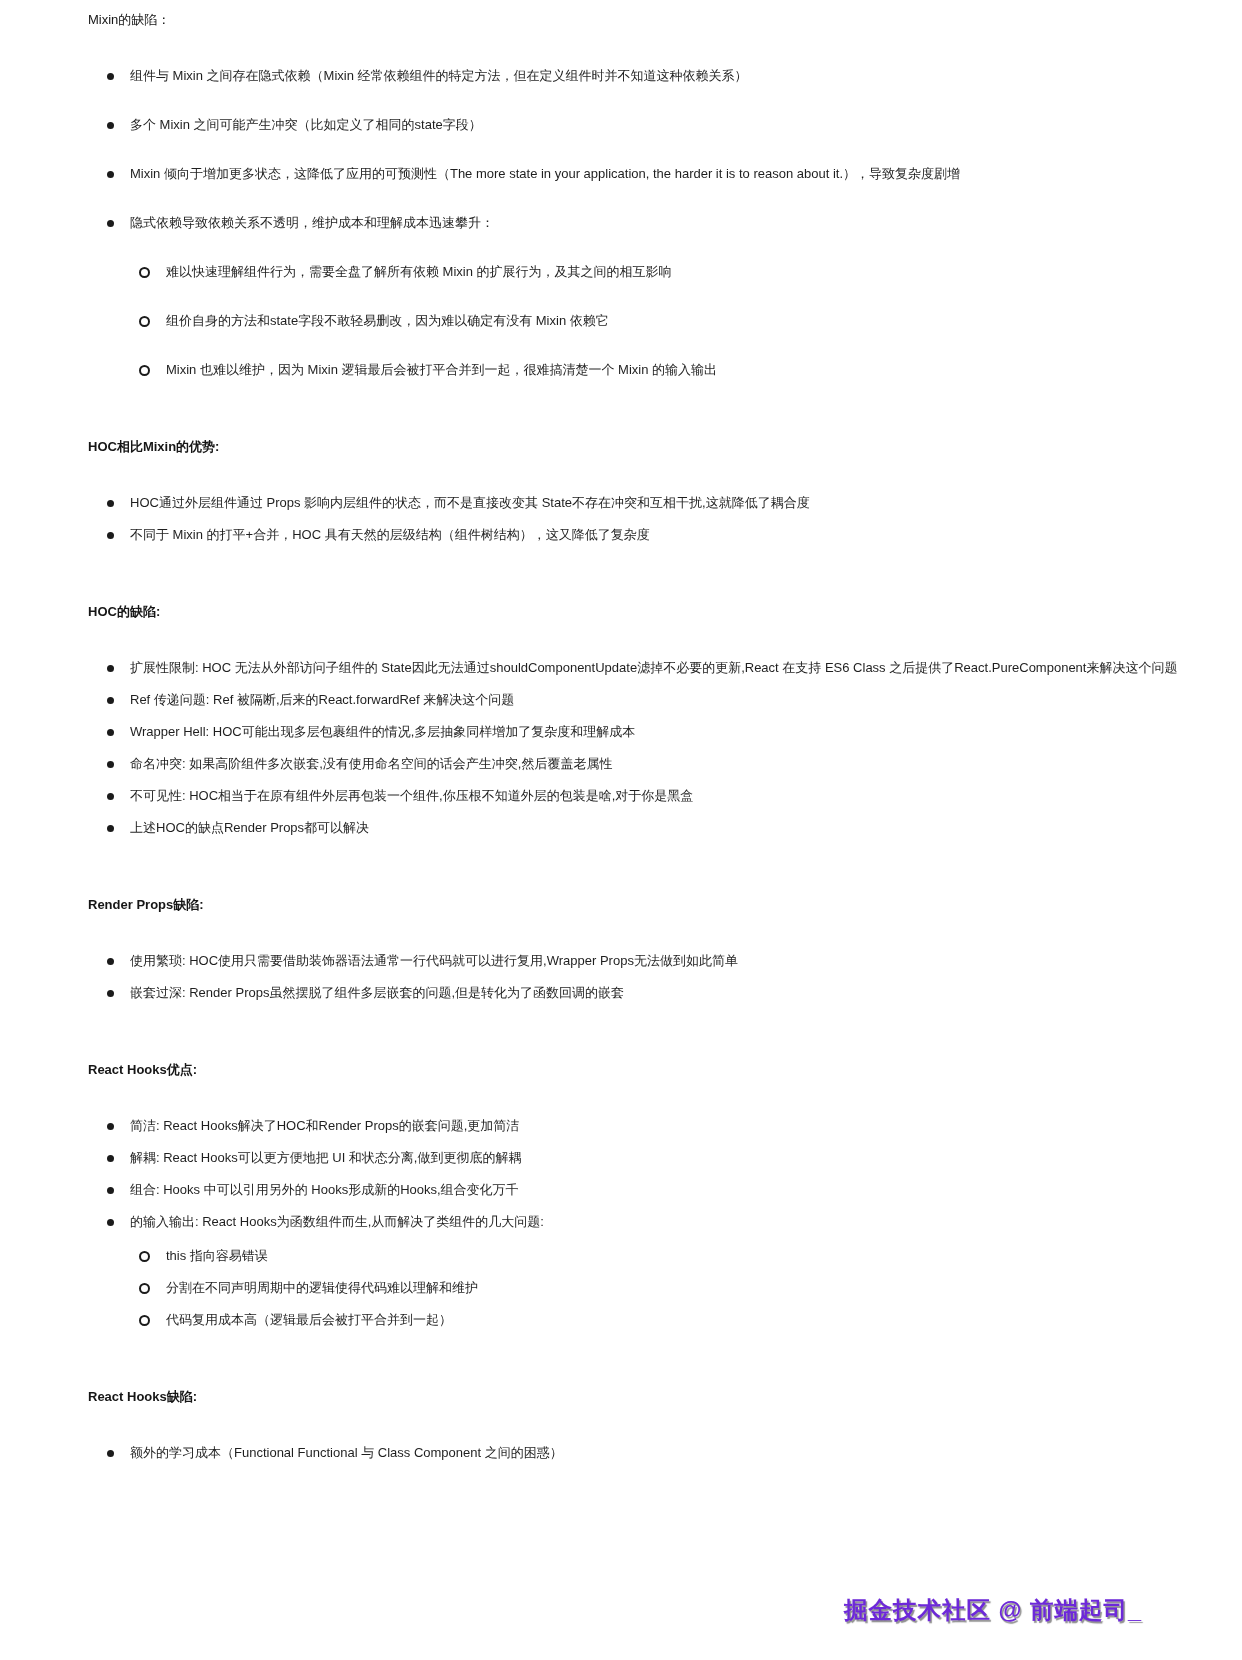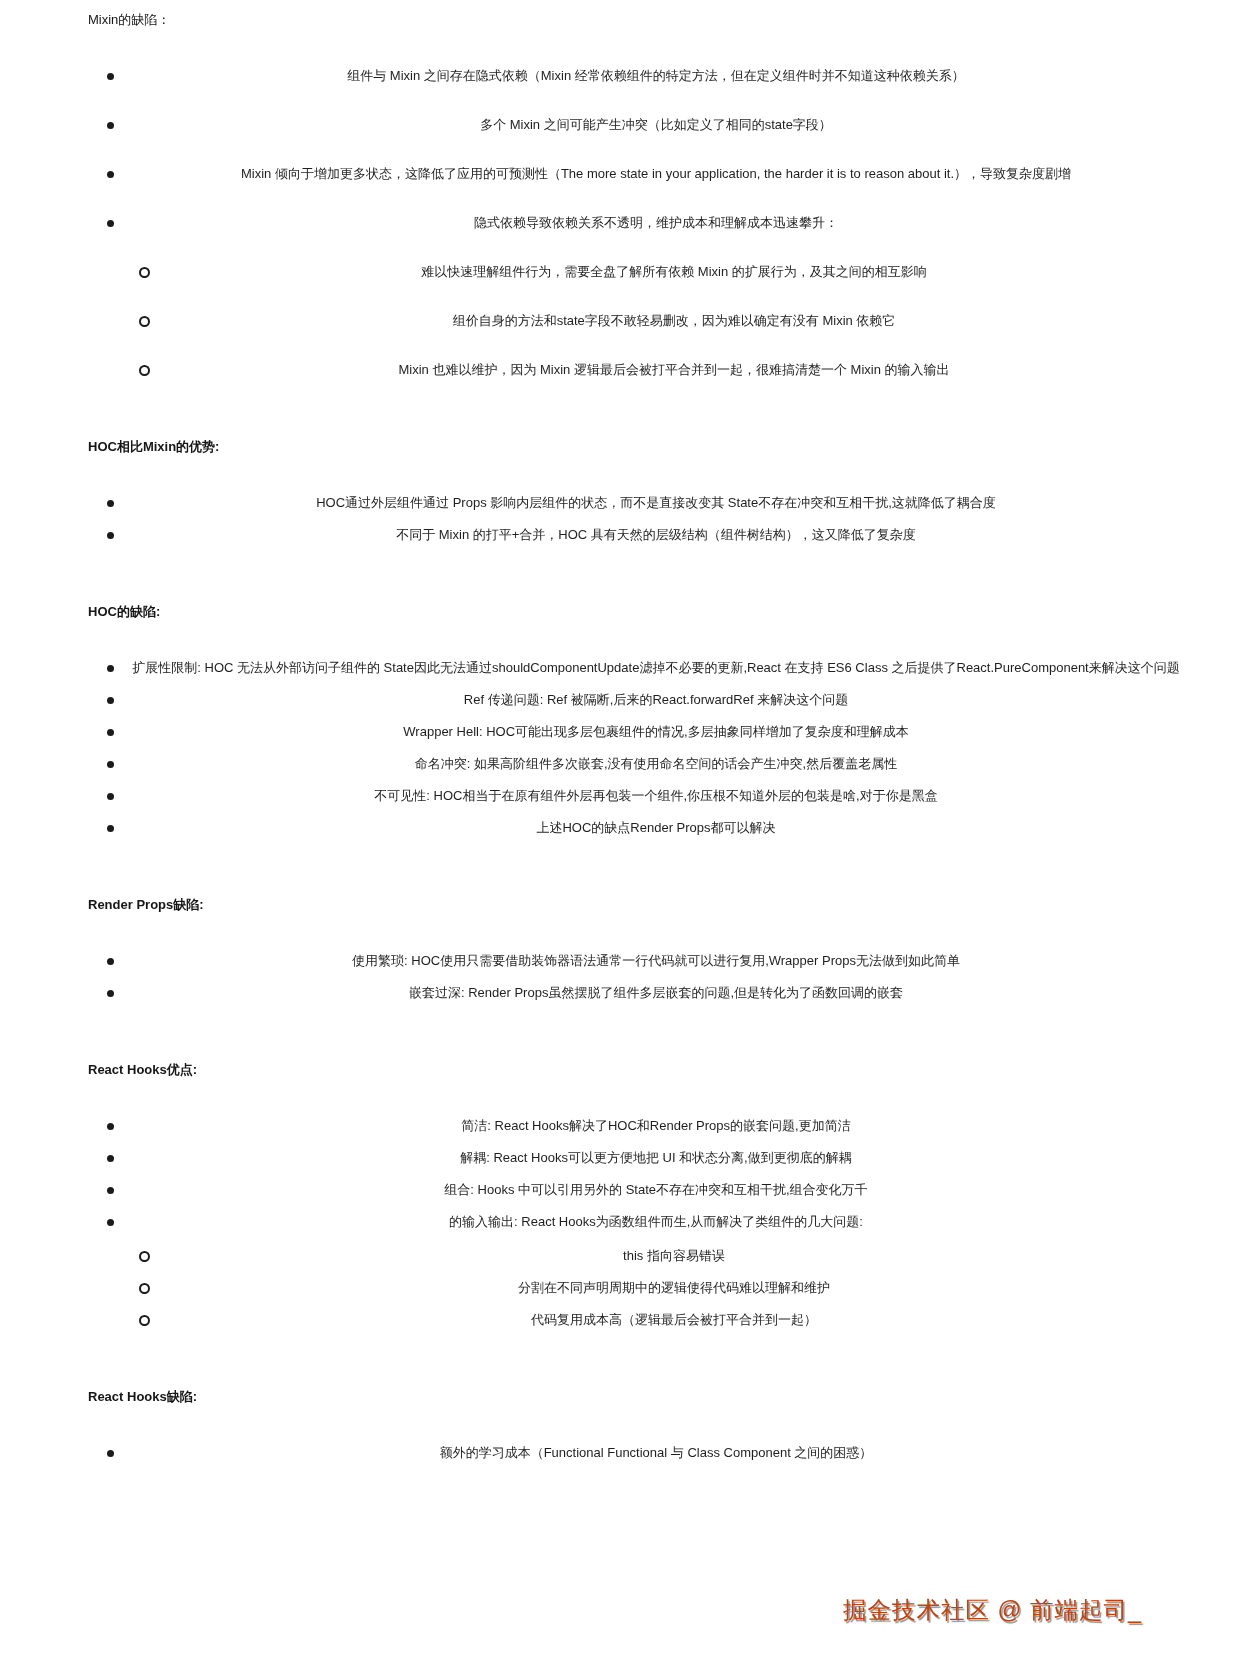--- a/index.html
+++ b/index.html
@@ -21,44 +21,44 @@
     line-height: 31px;
   }
   .heading {
     font-weight: 400;
     margin: 46px 0 25px 0;
     color: #161616;
   }
   .heading.bold { font-weight: 700; }
   .heading.first { margin-top: 4px; }
   ul { list-style: none; margin: 0; padding: 0; }
-  ul.lv1 > li { position: relative; padding-left: 42px; text-align: center; }
+  ul.lv1 > li { position: relative; padding-left: 42px; }
   ul.lv2 > li { position: relative; padding-left: 36px; }
   ul.loose > li { margin-bottom: 18px; }
   ul.tight > li { margin-bottom: 1px; }
   ul.lv2.loose { margin-top: 18px; }
   ul.lv2.tight { margin-top: 3px; }
   .dot {
     position: absolute; left: 19px; top: 12.5px;
     width: 7px; height: 7px; border-radius: 50%;
     background: #1b1b1b;
   }
   .circle {
     position: absolute; left: 9px; top: 11px;
     width: 7px; height: 7px; border-radius: 50%;
     border: 2.2px solid #1b1b1b; background: transparent;
   }
   .watermark {
     position: absolute;
     right: 100px;
     bottom: 34px;
     font-size: 23.5px;
-    font-weight: 400;
+    font-weight: 700;
     letter-spacing: 1px;
-    color: #c2410c;
+    color: #6d28d9;
     text-shadow: 1.5px 1.5px 1px #8f8f8f, -0.5px -0.5px 0 #f5f5f5;
     white-space: nowrap;
     margin-top: 48px;
   }
 </style>
 </head>
 <body>
 
 <div class="page">
   <div>
@@ -91,21 +91,21 @@
       </ul>
       <div class="heading bold">Render Props缺陷:</div>
       <ul class="lv1 tight">
         <li><span class="dot"></span><span class="txt">使用繁琐: HOC使用只需要借助装饰器语法通常一行代码就可以进行复用,Wrapper Props无法做到如此简单</span></li>
         <li><span class="dot"></span><span class="txt">嵌套过深: Render Props虽然摆脱了组件多层嵌套的问题,但是转化为了函数回调的嵌套</span></li>
       </ul>
       <div class="heading bold">React Hooks优点:</div>
       <ul class="lv1 tight">
         <li><span class="dot"></span><span class="txt">简洁: React Hooks解决了HOC和Render Props的嵌套问题,更加简洁</span></li>
         <li><span class="dot"></span><span class="txt">解耦: React Hooks可以更方便地把 UI 和状态分离,做到更彻底的解耦</span></li>
-        <li><span class="dot"></span><span class="txt">组合: Hooks 中可以引用另外的 State不存在冲突和互相干扰,组合变化万千</span></li>
+        <li><span class="dot"></span><span class="txt">组合: Hooks 中可以引用另外的 Hooks形成新的Hooks,组合变化万千</span></li>
         <li><span class="dot"></span><span class="txt">的输入输出: React Hooks为函数组件而生,从而解决了类组件的几大问题:</span><ul class="lv2 tight">
             <li><span class="circle"></span><span class="txt">this 指向容易错误</span></li>
             <li><span class="circle"></span><span class="txt">分割在不同声明周期中的逻辑使得代码难以理解和维护</span></li>
             <li><span class="circle"></span><span class="txt">代码复用成本高（逻辑最后会被打平合并到一起）</span></li>
           </ul></li>
       </ul>
       <div class="heading bold">React Hooks缺陷:</div>
       <ul class="lv1 loose">
         <li><span class="dot"></span><span class="txt">额外的学习成本（Functional Functional 与 Class Component 之间的困惑）</span></li>
         <li></li>

